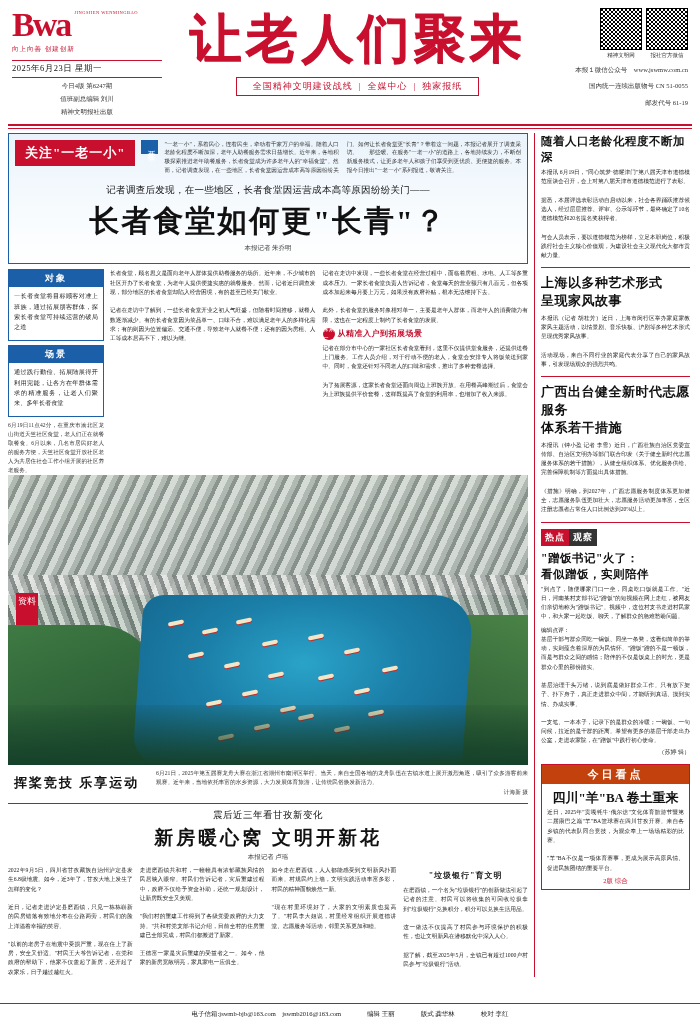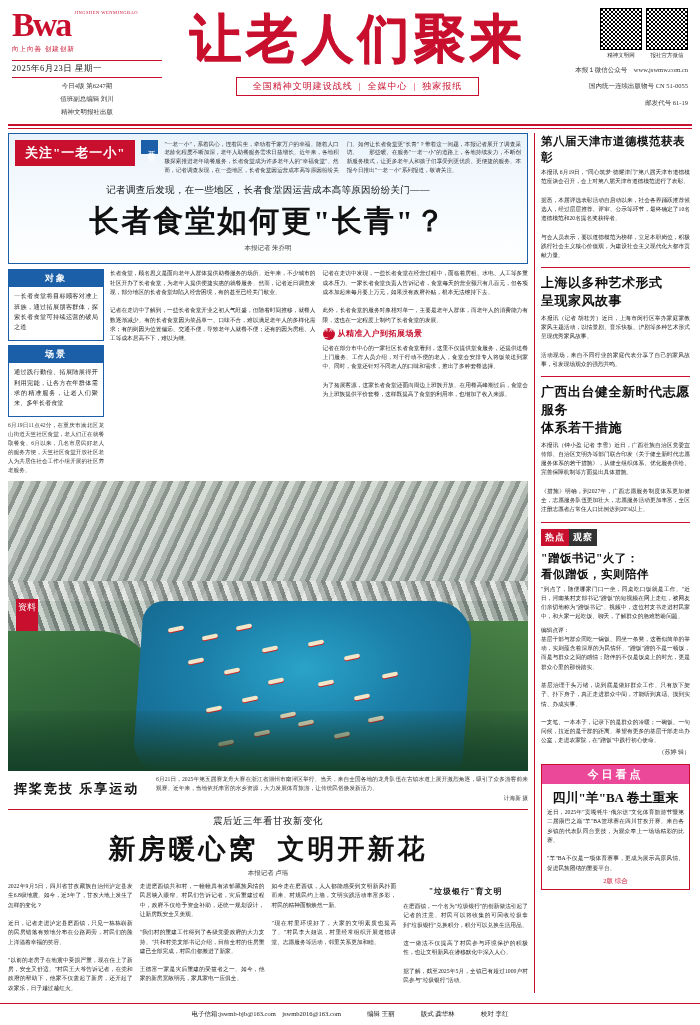--- a/index.html
+++ b/index.html
@@ -113,21 +113,21 @@
   .art-col { flex:1; }
   .sec-head { display:flex; align-items:center; gap:3px; margin:3px 0 3px 0; }
   .sec-num {
     width:12px; height:12px; border-radius:50%; background:#c8102e; color:#fff;
     font-size:6px; display:flex; align-items:center; justify-content:center; flex:0 0 12px;
   }
   .sec-t { font-size:8px; font-weight:bold; color:#c8102e; letter-spacing:0.5px; }
   .cont-mark { text-align:right; font-size:6px; color:#c8102e; margin-top:3px; }
 
   
-  .photo-wrap { margin-top:6px; position:relative; }
+  .photo-wrap { position:relative; }
   .photo {
     width:100%; height:290px; position:relative; overflow:hidden;
     background:#2f6d4f;
   }
   .ph-sky { position:absolute; inset:0; background:linear-gradient(180deg,#6e9e6a 0%,#4e7f58 18%,#3b6d4e 40%,#2e5e45 100%); }
   .ph-roofs { position:absolute; left:0; right:0; top:0; height:120px;
     background:
       repeating-linear-gradient(115deg, #dfe2e0 0 6px, #b7bcb9 6px 11px, #8e9491 11px 15px),
       #9aa09d;
     opacity:0.92;
@@ -160,40 +160,40 @@
     padding-top:3px; line-height:1.15;
   }
   .photo-cap-row { display:flex; gap:8px; margin-top:4px; align-items:center; }
   .photo-title { font-size:13px; font-weight:bold; letter-spacing:2px; width:140px; flex:0 0 140px; padding-left:6px; }
   .photo-desc { flex:1; font-size:5.7px; line-height:1.65; color:#333; text-align:justify; }
   .photo-credit { text-align:right; font-size:5.7px; color:#333; }
 
   
   .bot { margin-top:6px; border-top:1px solid #c8102e; padding-top:5px; }
   .bot-kicker { text-align:center; font-size:9.5px; color:#111; letter-spacing:0.5px; }
-  .bot-title { text-align:center; font-size:27px; font-weight:bold; letter-spacing:3px; margin:3px 0 2px;font-family:Liberation Mono, monospace; }
+  .bot-title { text-align:center; font-size:19px; font-weight:bold; letter-spacing:3px; margin:3px 0 2px; }
   .bot-by { text-align:center; font-size:6.5px; color:#444; margin-bottom:4px; }
   .bot-cols { display:flex; gap:7px; font-size:5.7px; line-height:1.62; text-align:justify; color:#222; }
   .bot-col { flex:1; }
   .sub-h-box { text-align:center; font-size:8px; font-weight:bold; margin:4px 0 3px; letter-spacing:1px; }
 
   
   .side-item { margin-bottom:7px; }
   .side-title { font-size:11.5px; font-weight:bold; line-height:1.4; letter-spacing:0.5px; margin-bottom:3px; }
   .side-title.sm { font-size:13px; }
   .side-body { font-size:5.7px; line-height:1.62; color:#222; text-align:justify; }
   .side-rule { height:1px; background:#c8102e; margin:6px 0; }
   .side-more { text-align:right; font-size:6px; color:#333; margin-top:2px; }
 
   .hot-head { display:flex; align-items:center; gap:0; margin-bottom:4px; }
   .hot-badge { background:#c8102e; color:#fff; font-size:9px; font-weight:bold; padding:2px 4px; letter-spacing:1px; }
   .hot-badge2 { background:#333; color:#fff; font-size:9px; font-weight:bold; padding:2px 4px; letter-spacing:1px; }
 
   .today-box { border:1.5px solid #c8102e; padding:0; margin-top:6px; }
-  .today-h { background:#ec4899; color:#fff; text-align:center; font-size:11px; font-weight:bold; padding:2px 0; letter-spacing:3px; }
+  .today-h { background:#c2410c; color:#fff; text-align:center; font-size:11px; font-weight:bold; padding:2px 0; letter-spacing:3px; }
   .today-t { text-align:center; font-size:13px; font-weight:bold; padding:5px 4px 2px; line-height:1.35; }
   .today-b { font-size:5.7px; line-height:1.62; padding:0 5px 4px; text-align:justify; color:#222; }
   .today-f { text-align:center; font-size:6.5px; color:#c8102e; padding-bottom:3px; }
 
   
   .footer {
     position:absolute; left:0; right:0; bottom:0; height:22px;
     border-top:1.5px solid #c8102e;
     display:flex; align-items:center; justify-content:center; gap:26px;
     font-size:6.5px; color:#222; background:#fff;
@@ -369,21 +369,21 @@
 据了解，截至2025年5月，全镇已有超过1000户村民参与"垃圾银行"活动。</div>
 
           </div>
         </div>
       </div>
     </div>
 
     <div class="col-side">
 
       <div class="side-item">
-        <div class="side-title" style="white-space:pre-line">第八届天津市道德模范获表彰</div>
+        <div class="side-title" style="white-space:pre-line">随着人口老龄化程度不断加深</div>
         <div class="side-body" style="white-space:pre-line">本报讯 6月19日，"同心筑梦·德耀津门"第八届天津市道德模范座谈会召开，会上对第八届天津市道德模范进行了表彰。
 
 据悉，本届评选表彰活动自启动以来，社会各界踊跃推荐候选人，经过层层推荐、评审、公示等环节，最终确定了10名道德模范和20名提名奖获得者。
 
 与会人员表示，要以道德模范为榜样，立足本职岗位，积极践行社会主义核心价值观，为建设社会主义现代化大都市贡献力量。</div>
       </div>
       <div class="side-rule"></div>
 
       <div class="side-item">
         <div class="side-title sm" style="white-space:pre-line">上海以多种艺术形式

